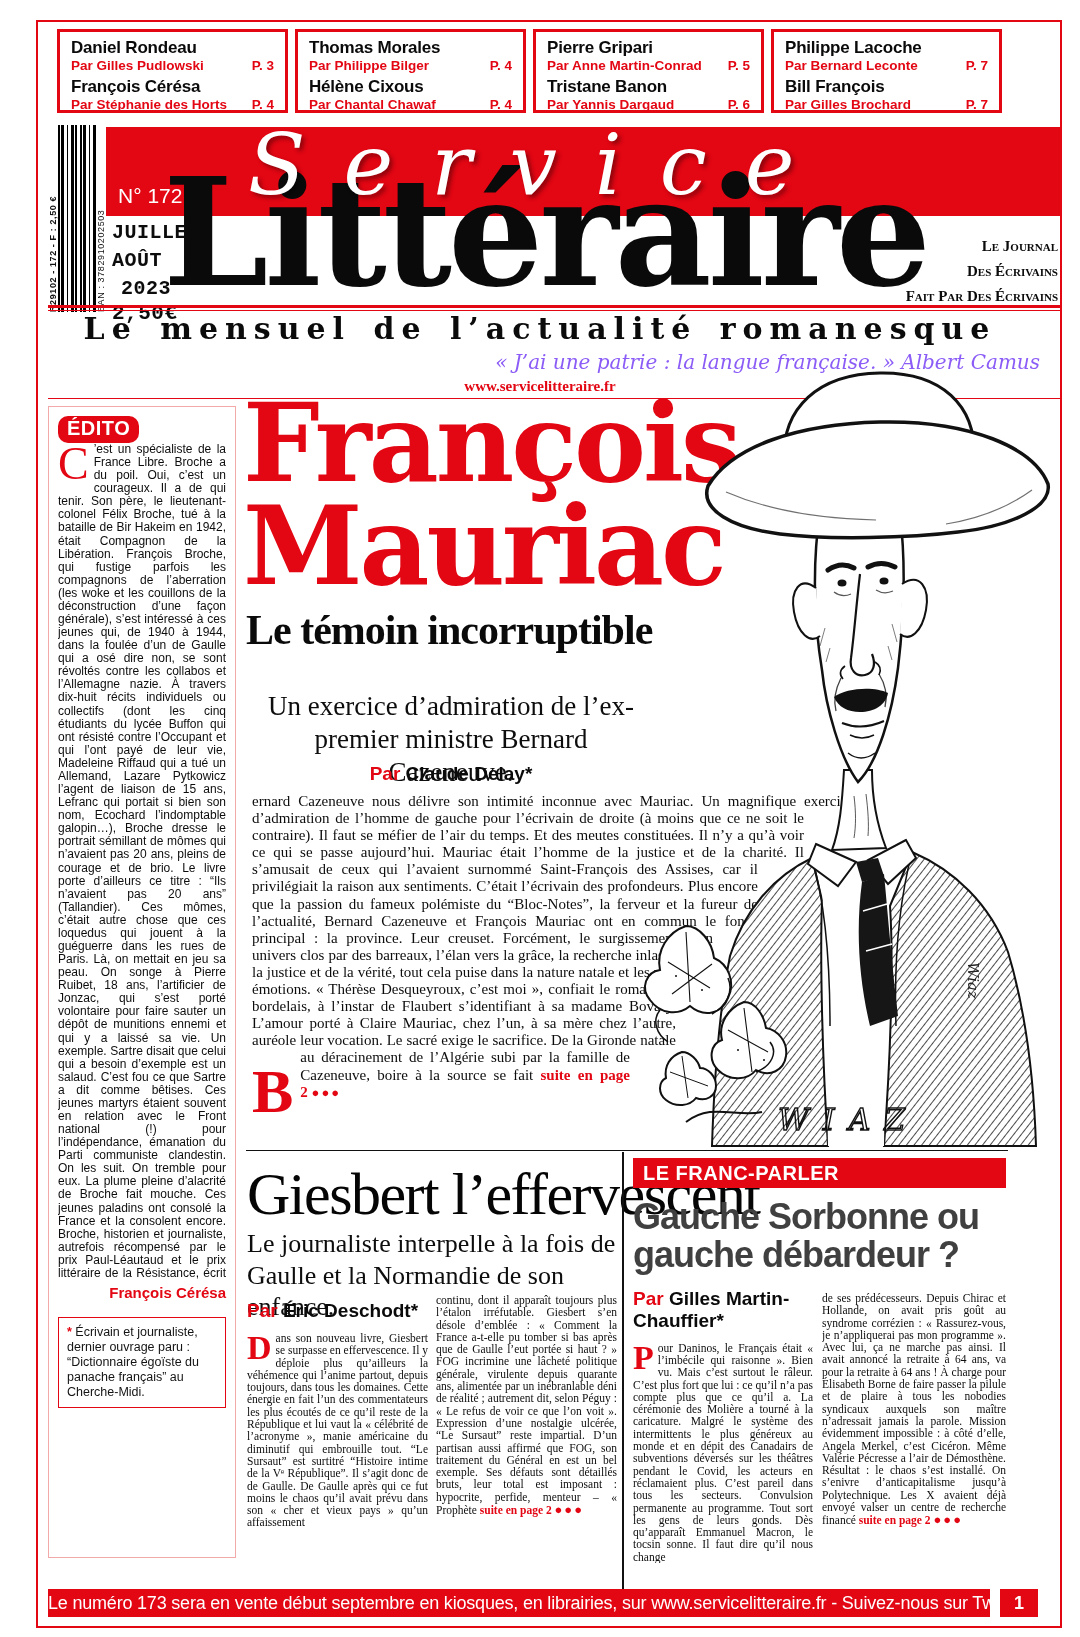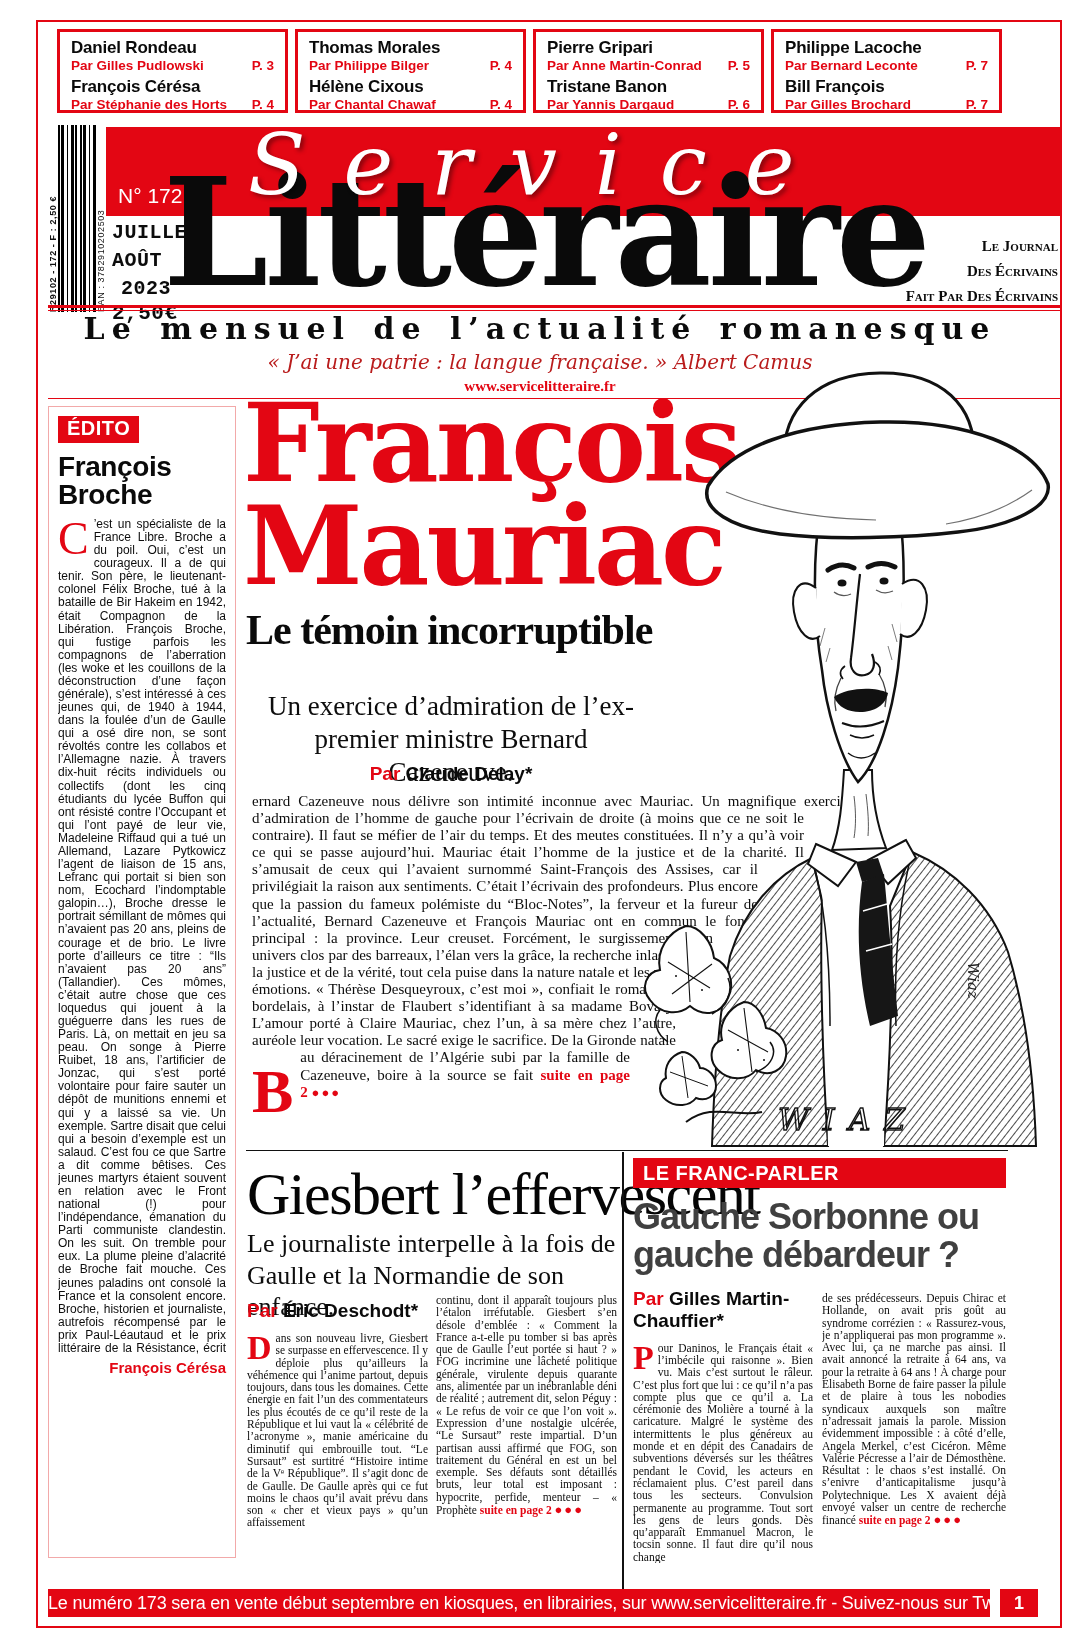--- a/index.html
+++ b/index.html
@@ -42,31 +42,31 @@
     font-style:italic; font-size:84px; color:#fff; letter-spacing:38px; white-space:nowrap;
     text-shadow:3px 3px 4px rgba(0,0,0,.38); }
   .journal-box { position:absolute; left:862px; top:234px; width:196px; text-align:right;
     font-family:"Liberation Serif",serif; font-weight:bold; font-variant:small-caps;
     font-size:15px; line-height:1.65; color:#0a0a0a; }
   .dbl-rule { position:absolute; left:48px; top:305px; width:1014px; height:6px;
     border-top:3px solid #e30613; border-bottom:1px solid #e30613; }
   .tagline { position:absolute; left:40px; top:311px; width:1000px; text-align:center;
     font-family:"DejaVu Serif",serif; font-weight:bold; font-size:30px; letter-spacing:7px;
     word-spacing:5px; color:#0b0b0b; white-space:nowrap; }
-  .quote { position:absolute; left:40px; top:350px; width:1000px; text-align:center;
-    font-family:"DejaVu Serif",serif; font-style:italic; font-size:20px; color:#b91c1c; }
+  .quote { position:absolute; left:40px; top:350px; width:1000px; text-align:right;
+    font-family:"DejaVu Serif",serif; font-style:italic; font-size:20px; color:#8b5cf6; }
   .website { position:absolute; left:40px; top:378px; width:1000px; text-align:center;
     font-family:"Liberation Serif",serif; font-weight:bold; font-size:15px; color:#e30613; }
   .thin-rule { position:absolute; left:48px; top:398px; width:1014px; border-top:1px solid #e30613; }
 
   
   .edito { position:absolute; left:48px; top:406px; width:188px; height:1152px;
     border:1px solid #f2a9a9; padding:9px 9px; background:#fff; }
   .edito-label { display:inline-block; background:#e30613; color:#fff; font-weight:bold;
-    font-size:20px; padding:1px 9px 3px; letter-spacing:.5px; }
+    font-size:20px; padding:1px 9px 3px; letter-spacing:.5px;border-radius:10px; }
   .edito-author { font-weight:bold; font-size:28px; line-height:1.0; letter-spacing:-.4px;
     margin:10px 0 9px; color:#0a0a0a; }
   .edito-body { font-size:12px; line-height:1.09; text-align:justify; color:#0d0d0d;
     height:838px; overflow:hidden; hyphens:auto; -webkit-hyphens:auto; }
   .edito-body .dropcap { float:left; font-family:"Liberation Serif",serif; color:#e30613;
     font-size:46px; line-height:38px; padding:2px 5px 0 0; }
   .edito-sign { text-align:right; font-weight:bold; font-size:15px; color:#e30613; margin-top:3px; }
   .edito-footnote { margin-top:16px; border:1px solid #e30613; padding:7px 8px;
     font-size:12.5px; line-height:1.2; color:#141414; }
   .edito-footnote .star { color:#e30613; font-weight:bold; }
@@ -198,23 +198,23 @@
   <div>Fait Par Des Écrivains</div>
 </div>
 <div class="dbl-rule"></div>
 <div class="tagline">Le mensuel de l’actualité romanesque</div>
 <div class="quote">« J’ai une patrie : la langue française. » Albert Camus</div>
 <div class="website">www.servicelitteraire.fr</div>
 <div class="thin-rule"></div>
 
 <div class="edito">
   <span class="edito-label">ÉDITO</span>
-  <div class="edito-author">François Broche</div>
   <div class="edito-body"><span class="dropcap">C</span><span>’est un spécialiste de la France Libre. Broche a du poil. Oui, c’est un courageux. Il a de qui tenir. Son père, le lieutenant-colonel Félix Broche, tué à la bataille de Bir Hakeim en 1942, était Compagnon de la Libération. François Broche, qui fustige parfois les compagnons de l’aberration (les woke et les couillons de la déconstruction d’une façon générale), s’est intéressé à ces jeunes qui, de 1940 à 1944, dans la foulée d’un de Gaulle qui a osé dire non, se sont révoltés contre les collabos et l’Allemagne nazie. À travers dix-huit récits individuels ou collectifs (dont les cinq étudiants du lycée Buffon qui ont résisté contre l’Occupant et qui l’ont payé de leur vie, Madeleine Riffaud qui a tué un Allemand, Lazare Pytkowicz l’agent de liaison de 15 ans, Lefranc qui portait si bien son nom, Ecochard l’indomptable galopin…), Broche dresse le portrait sémillant de mômes qui n’avaient pas 20 ans, pleins de courage et de brio. Le livre porte d’ailleurs ce titre : “Ils n’avaient pas 20 ans” (Tallandier). Ces mômes, c’était autre chose que ces loquedus qui jouent à la guéguerre dans les rues de Paris. Là, on mettait en jeu sa peau. On songe à Pierre Ruibet, 18 ans, l’artificier de Jonzac, qui s’est porté volontaire pour faire sauter un dépôt de munitions ennemi et qui y a laissé sa vie. Un exemple. Sartre disait que celui qui a besoin d’exemple est un salaud. C’est fou ce que Sartre a dit comme bêtises. Ces jeunes martyrs étaient souvent en relation avec le Front national (!) pour l’indépendance, émanation du Parti communiste clandestin. On les suit. On tremble pour eux. La plume pleine d’alacrité de Broche fait mouche. Ces jeunes paladins ont consolé la France et la consolent encore. Broche, historien et journaliste, autrefois récompensé par le prix Paul-Léautaud et le prix littéraire de la Résistance, écrit bien, juste, rapide, concis, documenté. Dans notre monde crétinisé par Internet et bientôt par GPT (une sale odeur), il pourrait dire, comme Sénèque, qu’il faut tirer son courage de son désespoir. Bref, c’est clair comme de l’eau de Broche.</span></div>
   <div class="edito-sign">François Cérésa</div>
+  <div class="edito-footnote"><span class="star">*</span><span> Écrivain et journaliste, dernier ouvrage paru : “Dictionnaire égoïste du panache français” au Cherche-Midi.</span></div>
 </div>
 
 <div class="main-headline">
   <div>François</div>
   <div>Mauriac</div>
 </div>
 <div class="main-subhead">Le témoin incorruptible</div>
 <div class="main-standfirst">Un exercice d’admiration de l’ex-premier ministre Bernard Cazeneuve.</div>
 <div class="main-byline byline">
   <span class="par">Par</span>&nbsp;<span>Claude Delay*</span>

